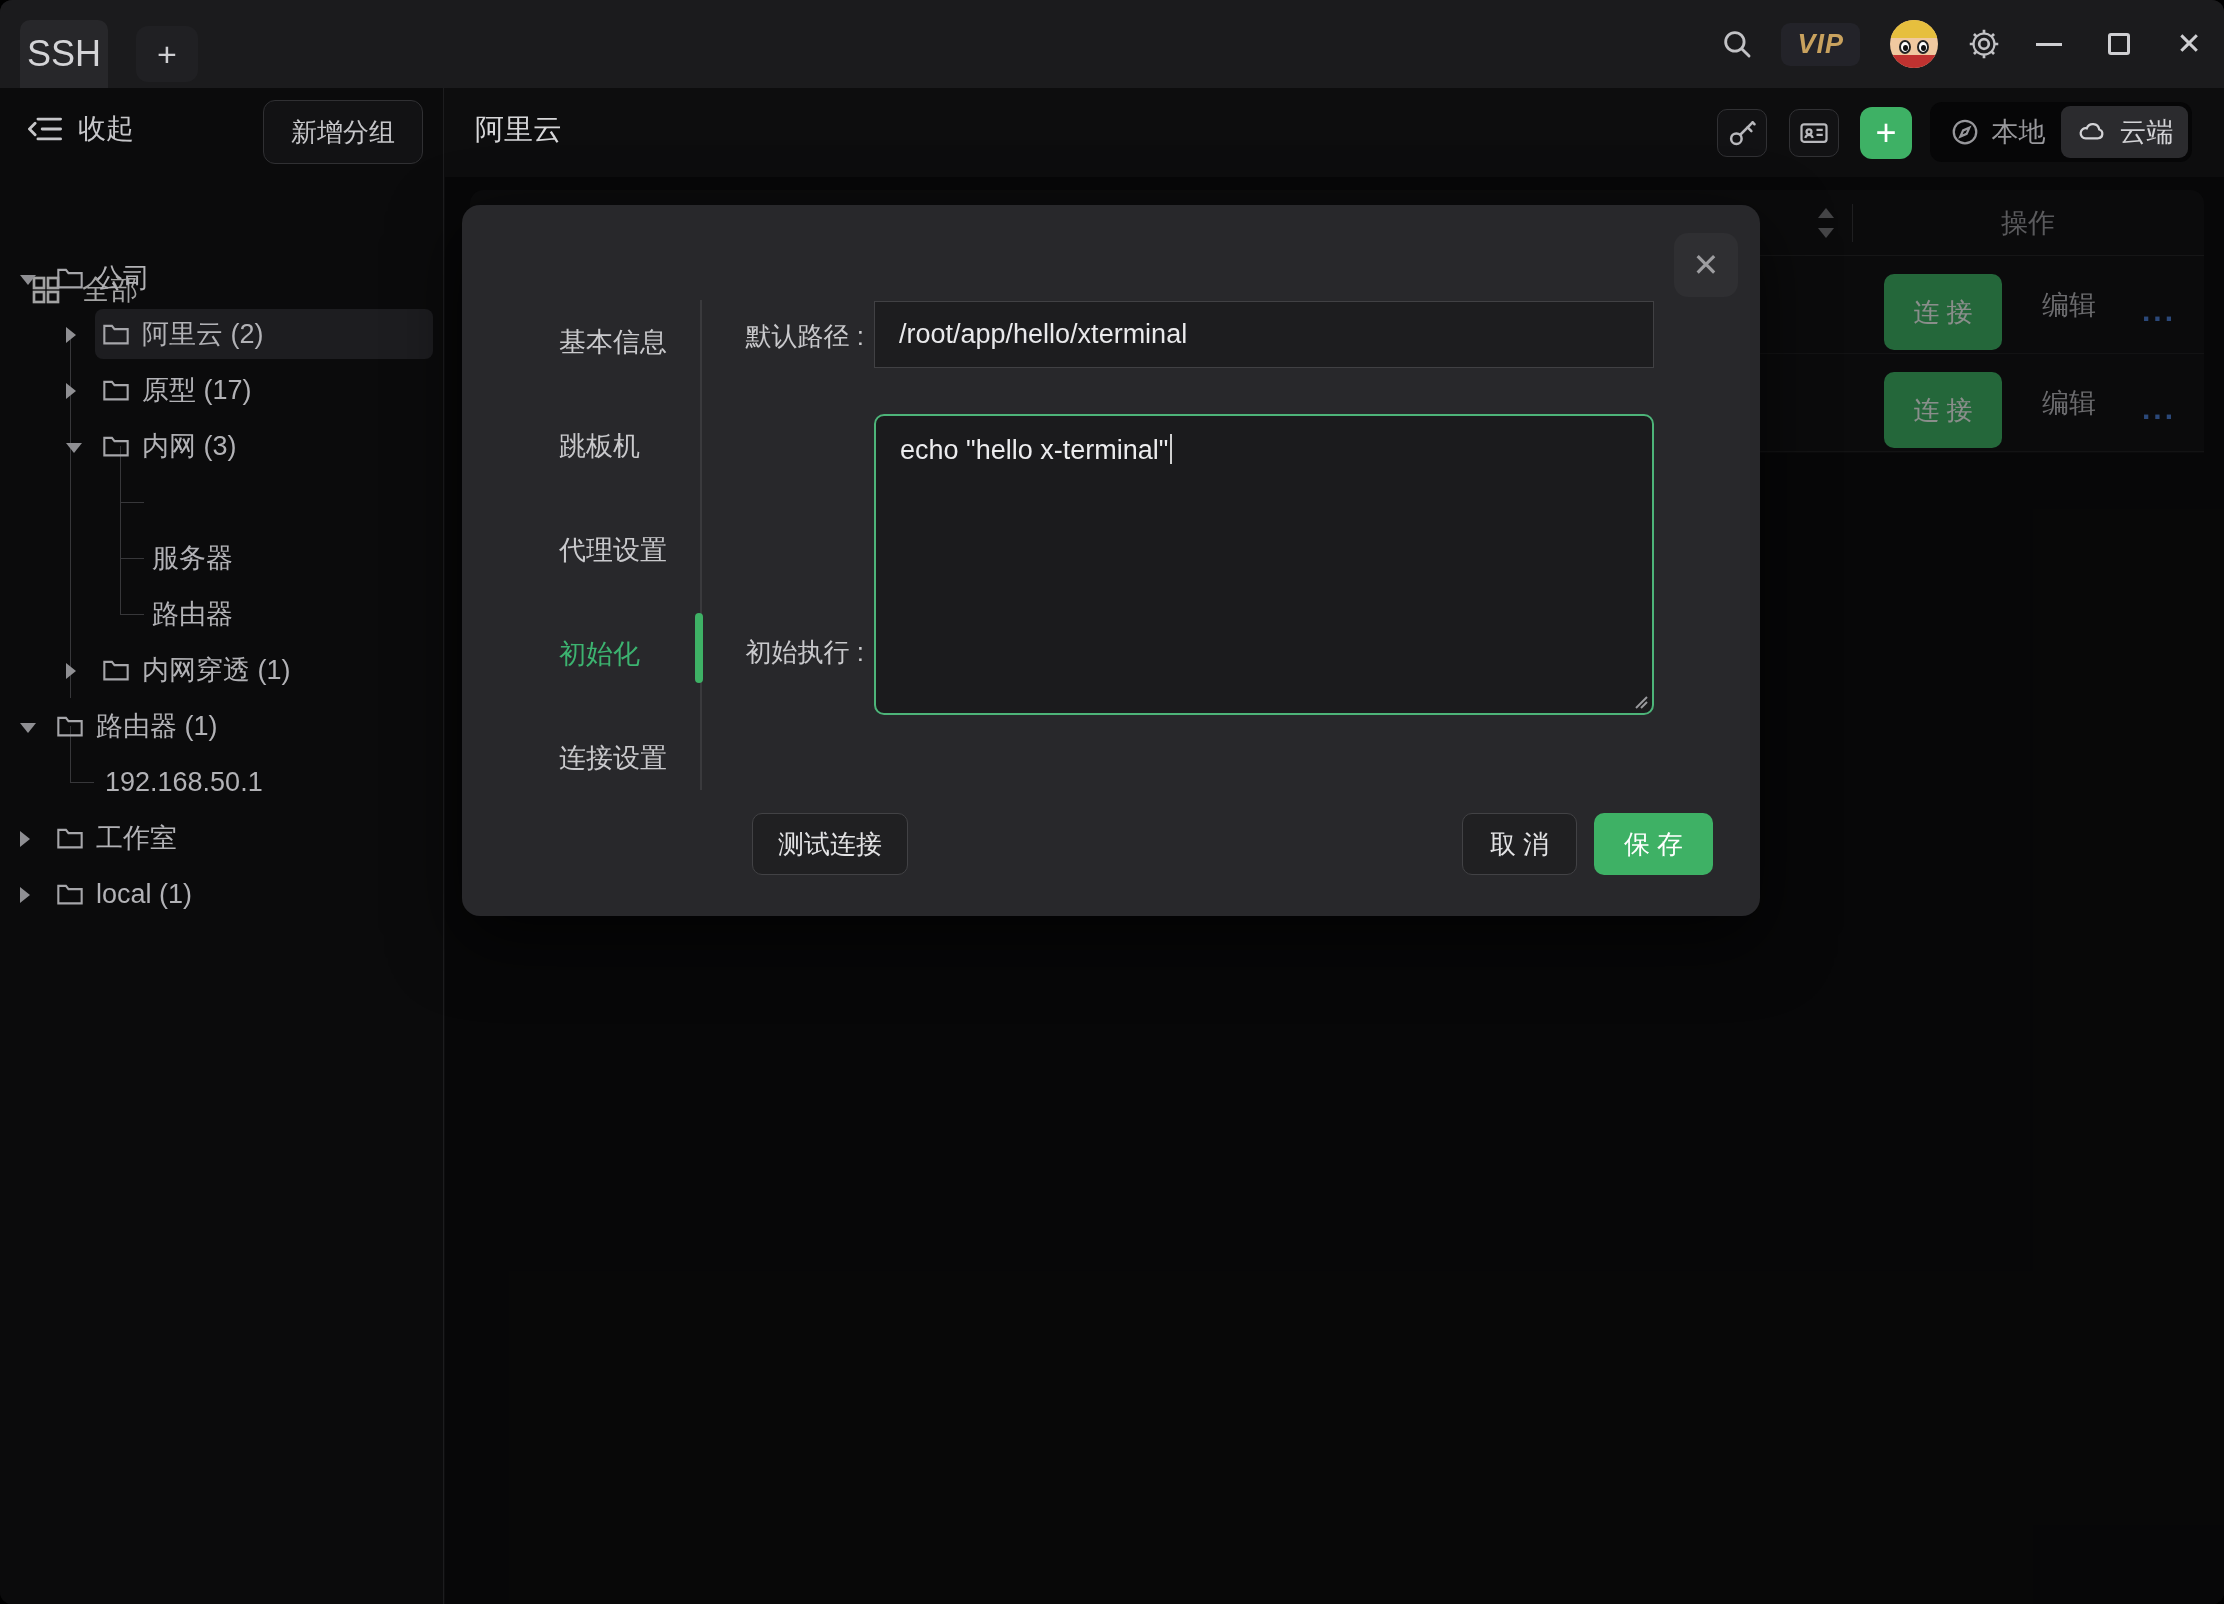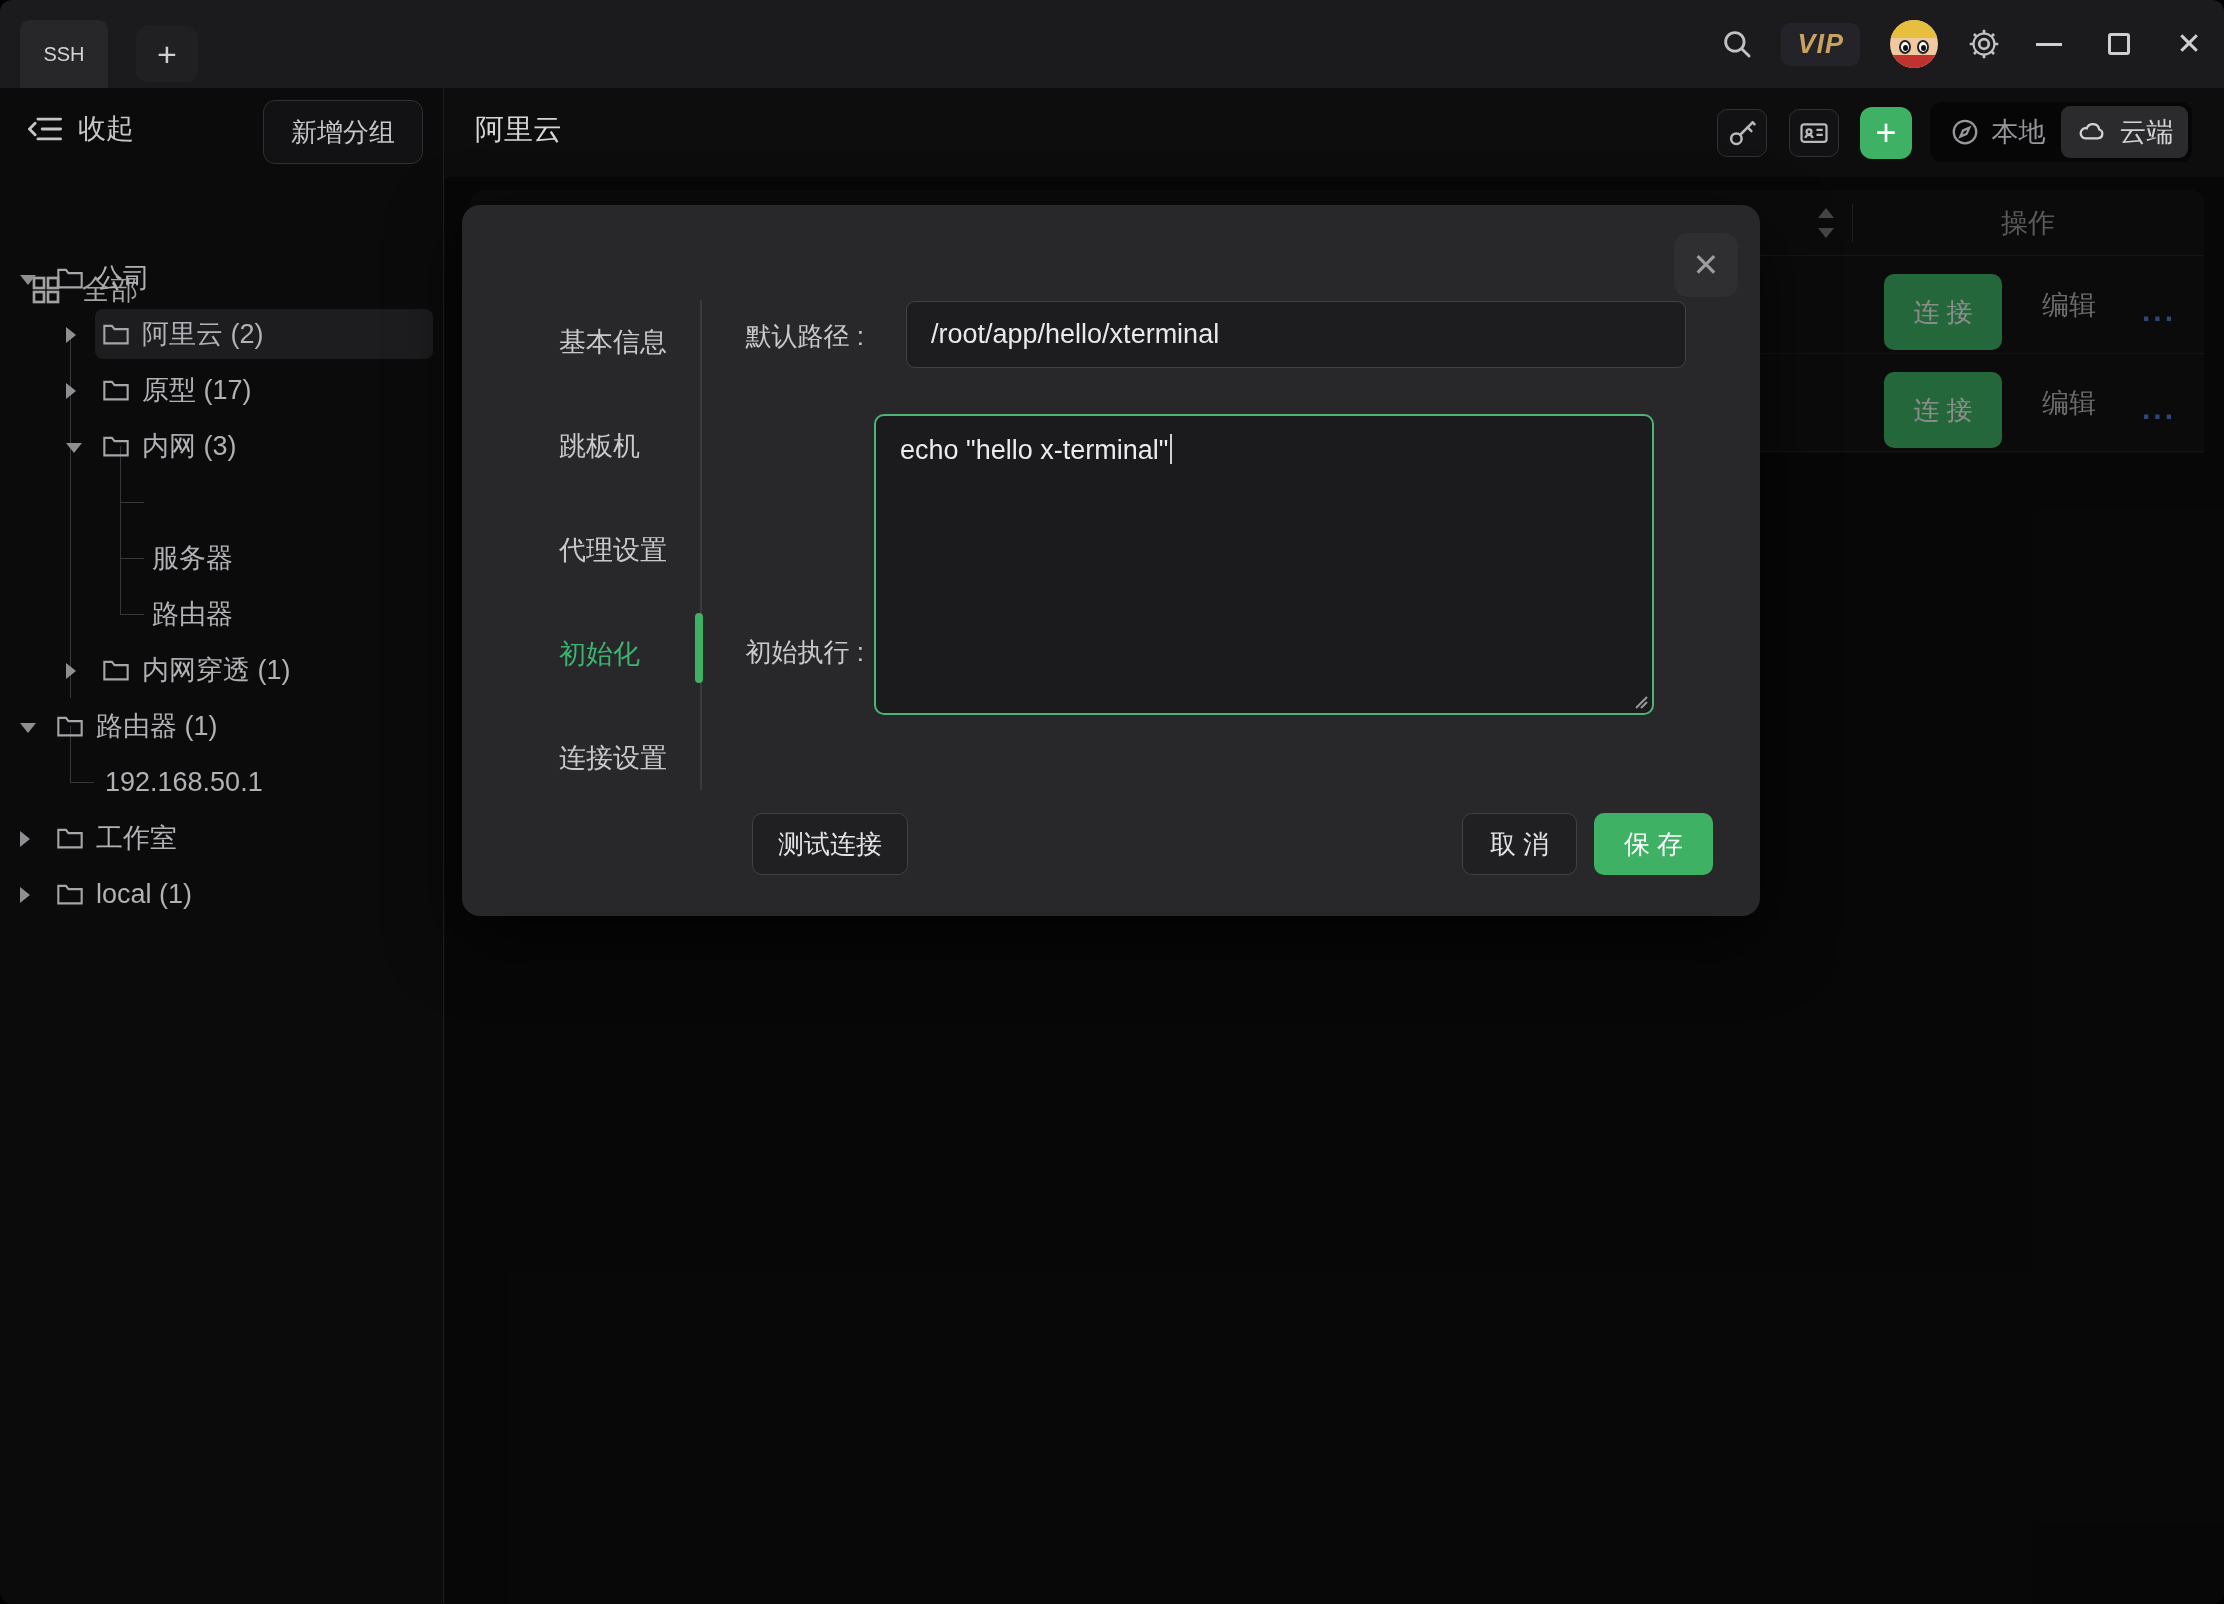--- a/index.html
+++ b/index.html
@@ -9,21 +9,21 @@
     position:relative; width:2224px; height:1604px;
     background:#0d0d0e; overflow:hidden; border-radius:12px;
   }
 
   
   .titlebar { position:absolute; left:0; top:0; width:100%; height:88px; background:#1b1b1d; }
   .ssh-tab {
     position:absolute; left:20px; top:20px; width:88px; height:68px;
     background:#27272a; border-radius:10px 10px 0 0;
     display:flex; align-items:center; justify-content:center;
-    color:#d4d4d7; font-size:20px;
+    color:#d4d4d7; font-size:36px;
   }
   .newtab-btn {
     position:absolute; left:136px; top:26px; width:62px; height:56px;
     background:#202023; border-radius:12px; color:#cfcfd2;
     display:flex; align-items:center; justify-content:center; font-size:34px; font-weight:300;
   }
   .tb-right { position:absolute; right:0; top:0; height:88px; display:flex; align-items:center; }
   .tb-icon { width:60px; height:60px; display:flex; align-items:center; justify-content:center; color:#c2c2c5; }
   .vip-badge {
     margin:0 14px; padding:6px 16px; background:#232329; border-radius:9px;
@@ -93,21 +93,21 @@
   .dim-overlay { position:absolute; left:0; top:89px; right:0; bottom:0; background:rgba(0,0,0,0.42); z-index:5; }
 
   
   .modal { position:absolute; left:462px; top:205px; width:1298px; height:711px; background:#28282b; border-radius:18px; box-shadow:0 24px 70px rgba(0,0,0,0.65); z-index:10; }
   .modal-close { position:absolute; right:22px; top:28px; width:64px; height:64px; background:#2f2f32; border-radius:14px; display:flex; align-items:center; justify-content:center; color:#9d9da0; font-size:32px; }
   .rail-div { position:absolute; left:238px; top:95px; width:2px; height:490px; background:#3a3a3d; }
   .rail-ind { position:absolute; left:233px; top:408px; width:8px; height:70px; background:#3eb165; border-radius:4px; }
   .mtab { position:absolute; left:97px; width:130px; height:40px; color:#c9c9cc; font-size:27px; display:flex; align-items:center; }
   .mtab.active { color:#3cb370; }
   .field-label { position:absolute; left:240px; width:162px; text-align:right; color:#c9c9cc; font-size:26px;padding-left:33px; }
-  .path-input { position:absolute; left:412px; top:96px; width:780px; height:67px; background:#1d1d1f; border:1px solid #414144; border-radius:9px; color:#e9e9eb; font-size:27px; padding:0 24px; font-family:"Liberation Sans","DejaVu Sans",sans-serif; outline:none;margin-left:32px; }
+  .path-input { position:absolute; left:412px; top:96px; width:780px; height:67px; background:#1d1d1f; border:1px solid #414144; border-radius:0; color:#e9e9eb; font-size:27px; padding:0 24px; font-family:"Liberation Sans","DejaVu Sans",sans-serif; outline:none; }
   .init-area { position:absolute; left:412px; top:209px; width:780px; height:301px; background:#1b1b1d; border:2px solid #4db479; border-radius:10px; color:#ececee; font-size:27px; padding:18px 24px; }
   .caret-bar { display:inline-block; width:2px; height:30px; background:#d0d0d0; vertical-align:-5px; margin-left:2px; }
   .resize-h { position:absolute; right:4px; bottom:4px; }
   .modal-btn { position:absolute; top:608px; height:62px; border:1px solid #424245; background:#202022; border-radius:10px; display:flex; align-items:center; justify-content:center; color:#e3e3e5; font-size:26px; }
   .btn-test { left:290px; width:156px; }
   .btn-cancel { left:1000px; width:115px; }
   .btn-save { position:absolute; top:608px; left:1132px; width:119px; height:62px; background:#3eb165; border:none; border-radius:10px; display:flex; align-items:center; justify-content:center; color:#fff; font-size:26px; }
 </style>
 </head>
 <body>

